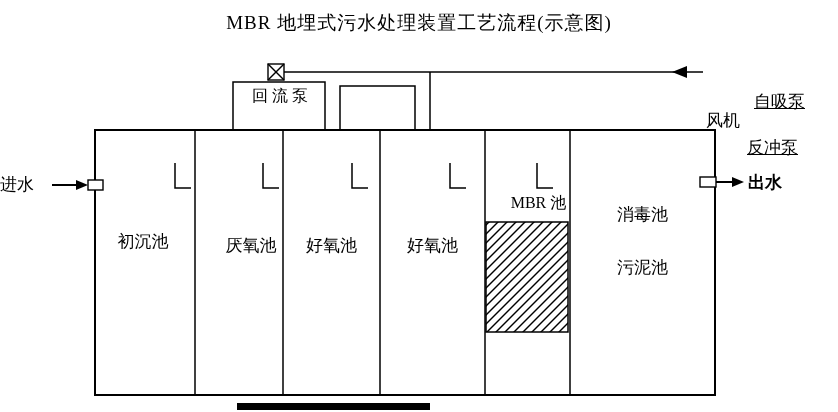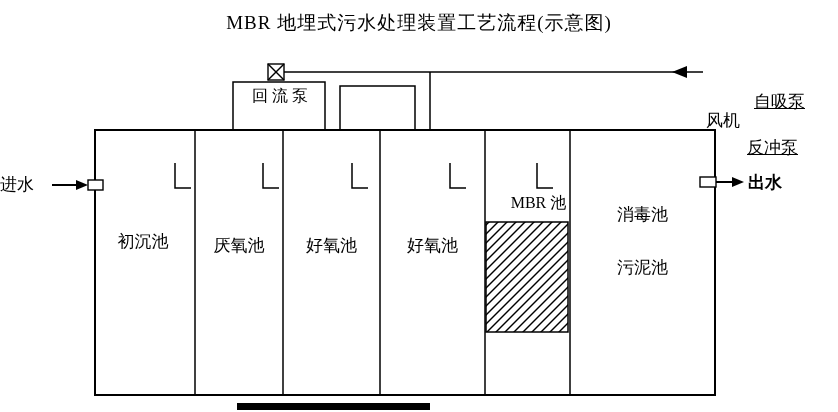--- a/index.html
+++ b/index.html
@@ -21,21 +21,21 @@
     color: #000;
   }
   .lbl.center { text-align: center; }
   .title {
     left: 0; right: 0; top: 13px;
     text-align: center;
     font-size: 19px;
     letter-spacing: 1px;
   }
   .t-chucen   { left: 95px;  width: 96px; top: 233px; }
-  .t-yanyang  { left: 195px; width: 88px;  top: 237px; }
+  .t-yanyang  { left: 195px; width: 112px;  top: 237px; }
   .t-haoyang1 { left: 283px; width: 97px;  top: 237px; }
   .t-haoyang2 { left: 380px; width: 105px; top: 237px; }
   .t-mbr      { left: 485px; width: 107px;  top: 194px; font-size: 16px; }
   .t-xiaodu   { left: 570px; width: 145px; top: 206px; }
   .t-wuni     { left: 570px; width: 145px; top: 259px; }
   .p-huiliu   { left: 236px; width: 88px;  top: 87px; font-size: 16px; }
   .p-fengji   { left: 706px; top: 80px; margin-top: 32px; }
   .p-zixi     { left: 754px; top: 93px; text-decoration: underline; }
   .p-fanchong { left: 747px; top: 139px; text-decoration: underline; }
   .s-jinshui  { left: 0;  top: 176px; }

